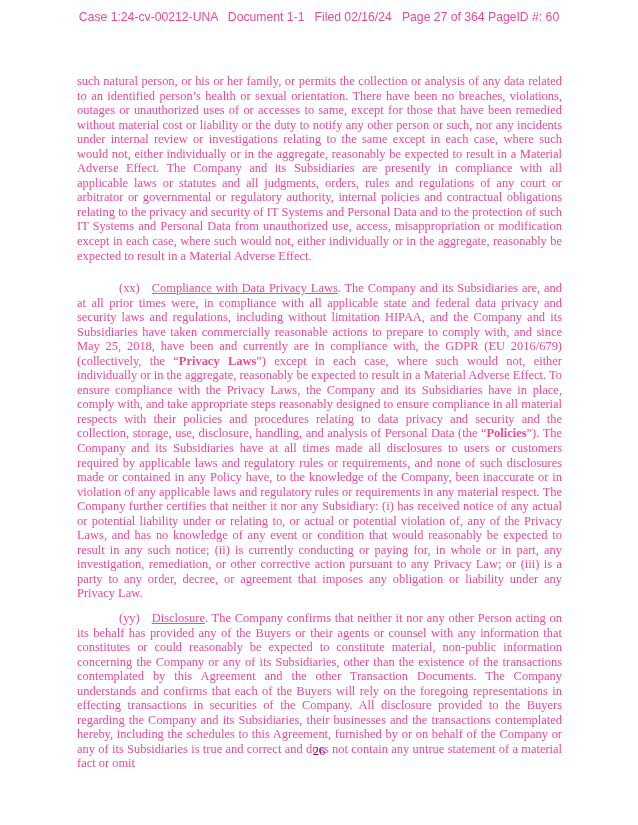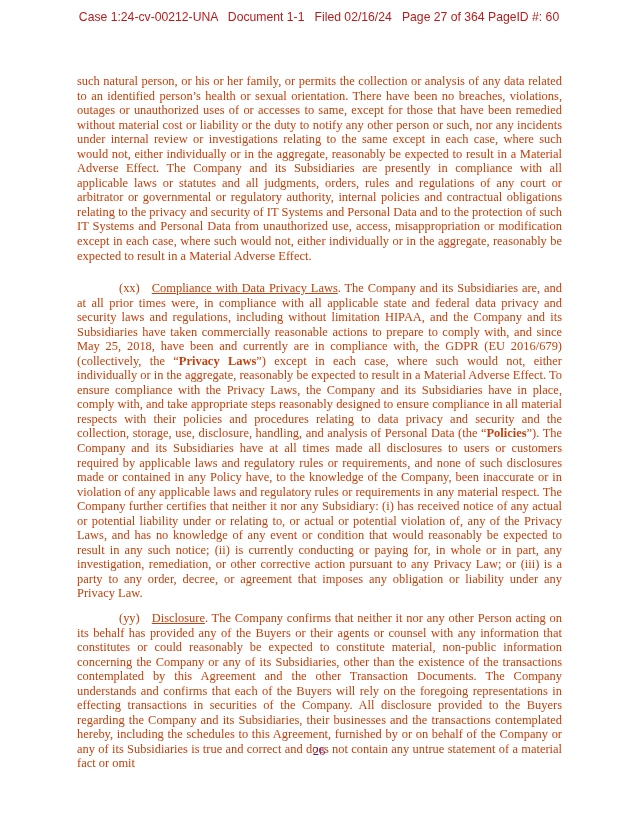--- a/index.html
+++ b/index.html
@@ -1,24 +1,24 @@
 <!DOCTYPE html>
 <html><head>
 <meta charset="utf-8">
 <style>
   html, body { margin: 0; padding: 0; background: #ffffff; }
   body { width: 638px; height: 825px; position: relative; overflow: hidden; }
   .header {
     position: absolute; top: 10px; left: 0; width: 638px; text-align: center;
-    font-family: "Liberation Sans", sans-serif; font-size: 12.2px; color: #b91c1c;
+    font-family: "Liberation Sans", sans-serif; font-size: 12.2px; color: #ec4899;
     white-space: pre; letter-spacing: 0;
   }
   .page-body {
     position: absolute; left: 77px; width: 485px;
-    font-family: "Liberation Serif", serif; font-size: 12.45px; line-height: 14.55px; color: #c2410c;
+    font-family: "Liberation Serif", serif; font-size: 12.45px; line-height: 14.55px; color: #ec4899;
     text-align: justify;
   }
   .p { margin: 0; }
   .p1 { top: 74px; }
   .p2 { top: 281px; }
   .p3 { top: 611px; }
   .indent { display: inline-block; width: 42px; }
   .gap { display: inline-block; width: 12px; }
   u { text-decoration: underline; }
   b { font-weight: bold; }

